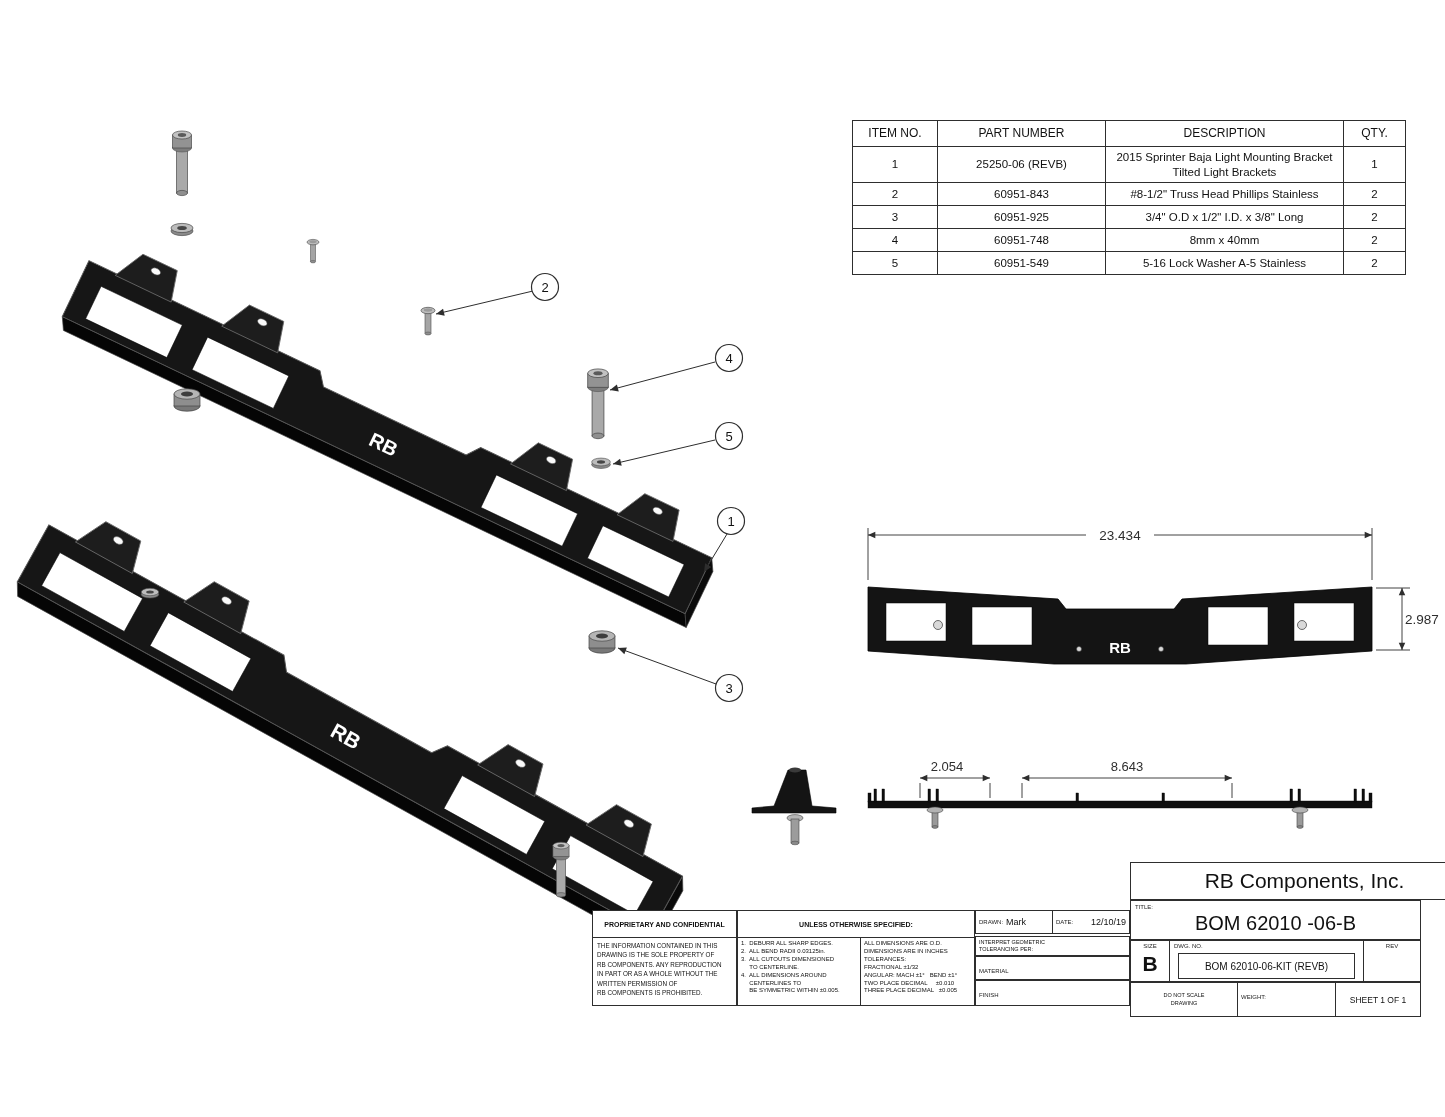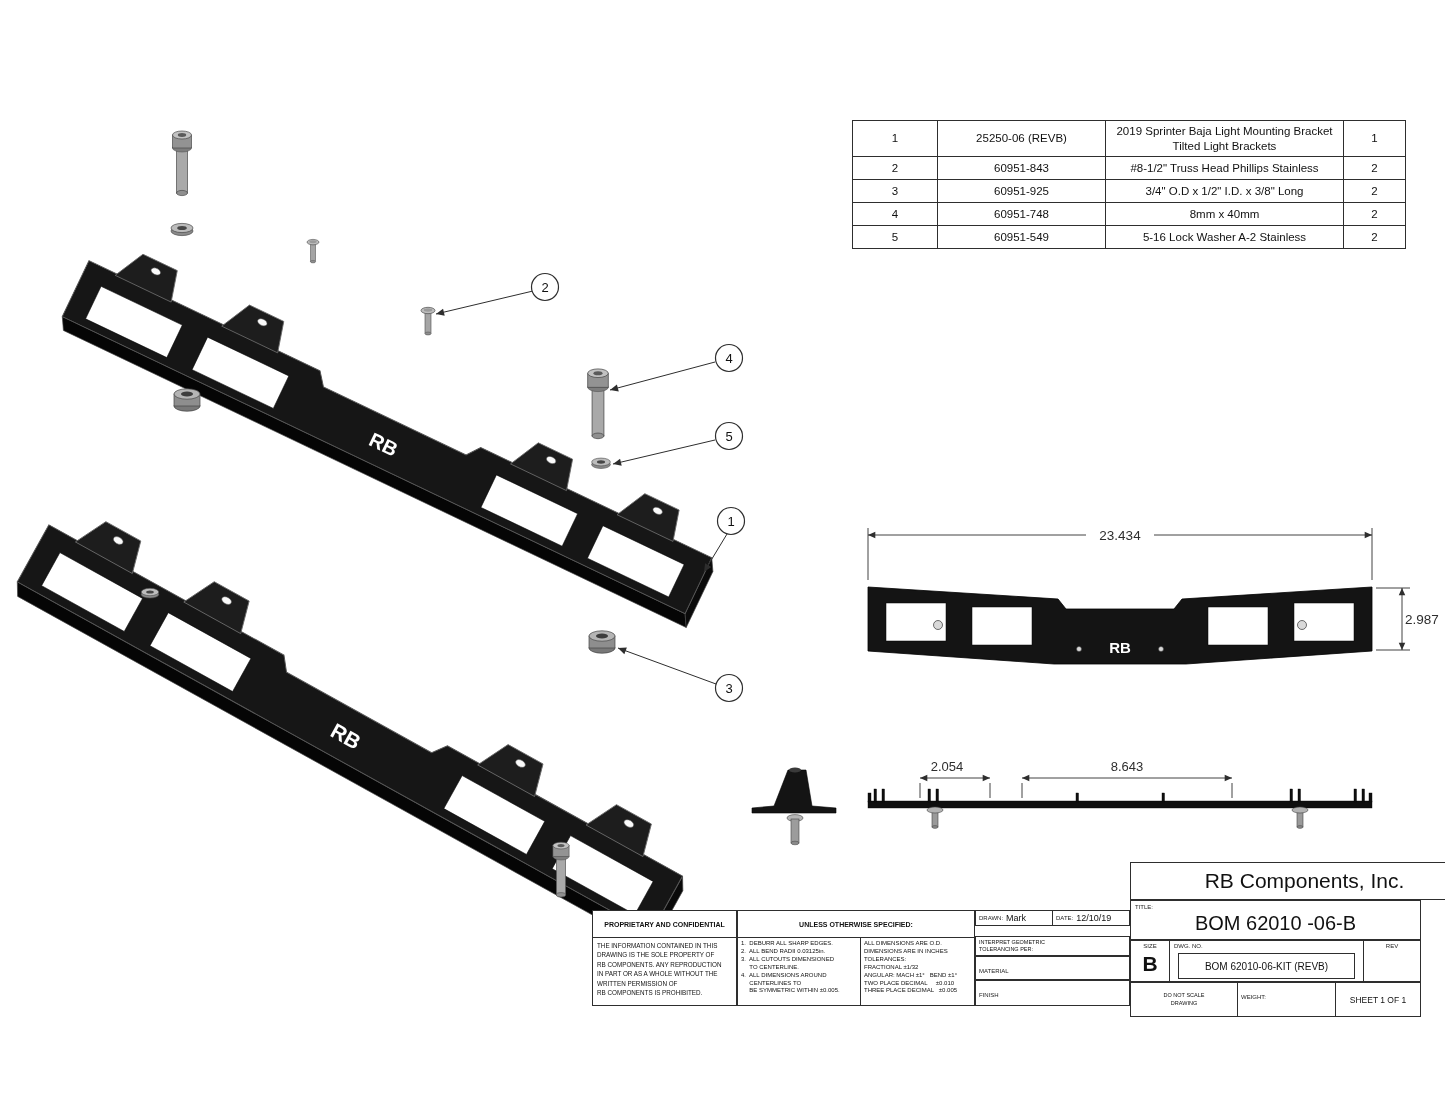--- a/index.html
+++ b/index.html
@@ -217,24 +217,30 @@
 
 <div class="abs" style="left:852px;top:120px;">
   <table class="bom">
     <colgroup>
         <col style="width:85px">
         <col style="width:168px">
         <col style="width:238px">
         <col style="width:62px">
       </colgroup>
     <tbody>
+        <tr>
+      <th>ITEM NO.</th>
+      <th>PART NUMBER</th>
+      <th>DESCRIPTION</th>
+      <th>QTY.</th>
+    </tr>
     <tr class="r-tall">
       <td>1</td>
       <td>25250-06 (REVB)</td>
-      <td>2019 Sprinter Baja Light Mounting Bracket Tilted Light Brackets</td>
+      <td>2015 Sprinter Baja Light Mounting Bracket Tilted Light Brackets</td>
       <td>1</td>
     </tr>
     <tr class="r-std">
       <td>2</td>
       <td>60951-843</td>
       <td>#8-1/2" Truss Head Phillips Stainless</td>
       <td>2</td>
     </tr>
     <tr class="r-std">
       <td>3</td>
@@ -244,21 +250,21 @@
     </tr>
     <tr class="r-std">
       <td>4</td>
       <td>60951-748</td>
       <td>8mm x 40mm</td>
       <td>2</td>
     </tr>
     <tr class="r-std">
       <td>5</td>
       <td>60951-549</td>
-      <td>5-16 Lock Washer A-2 Stainless</td>
+      <td>5-16 Lock Washer A-5 Stainless</td>
       <td>2</td>
     </tr>
   </tbody>
     </table>
 </div>
 
 <div class="abs box" style="left:592px;top:910px;width:145px;height:96px;">
   <div class="tb-head">PROPRIETARY AND CONFIDENTIAL</div>
   <div class="prop-body">THE INFORMATION CONTAINED IN THIS
 DRAWING IS THE SOLE PROPERTY OF
@@ -285,26 +291,26 @@
       <div>DIMENSIONS ARE IN INCHES</div>
       <div>TOLERANCES:</div>
       <div>FRACTIONAL ±1/32</div>
       <div>ANGULAR: MACH ±1°   BEND ±1°</div>
       <div>TWO PLACE DECIMAL     ±0.010</div>
       <div>THREE PLACE DECIMAL   ±0.005</div>
     </div>
   </div>
 </div>
 
-<div class="abs" style="left:975px;top:910px;width:155px;height:16px;display:flex;">
+<div class="abs" style="left:975px;top:910px;width:155px;height:24px;display:flex;">
   <div class="box cell" style="width:78px;">
     <span class="lbl">DRAWN:</span>
     <span class="val9">Mark</span>
   </div>
-  <div class="box cell" style="width:77px;border-left:0;">
+  <div class="box cell" style="width:77px;border-left:0;justify-content:space-between;">
     <span class="lbl">DATE:</span>
     <span class="val9">12/10/19</span>
   </div>
 </div>
 
 <div class="abs box" style="left:975px;top:936px;width:155px;height:20px;padding:2px 3px;">
   <span style="font-size:5.5px;white-space:pre-line;display:block;line-height:1.3;">INTERPRET GEOMETRIC
 TOLERANCING PER:</span>
 </div>
 <div class="abs box" style="left:975px;top:956px;width:155px;height:24px;padding:2px 3px;">

